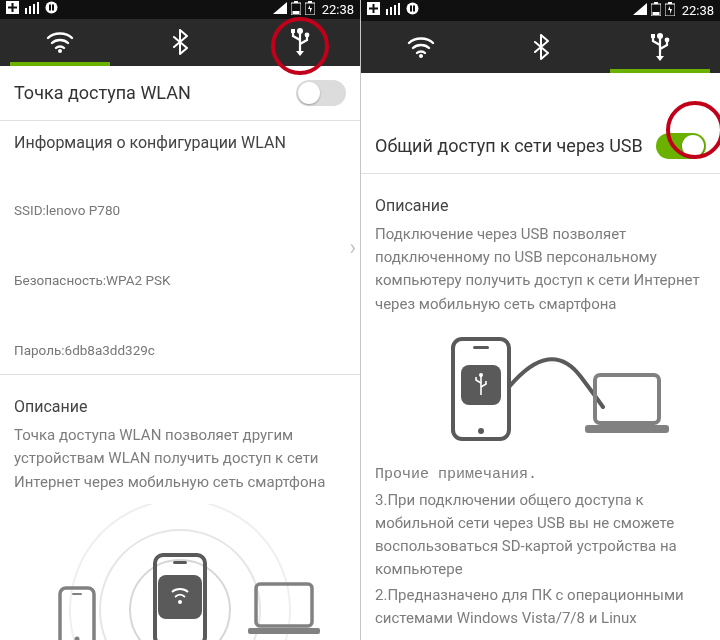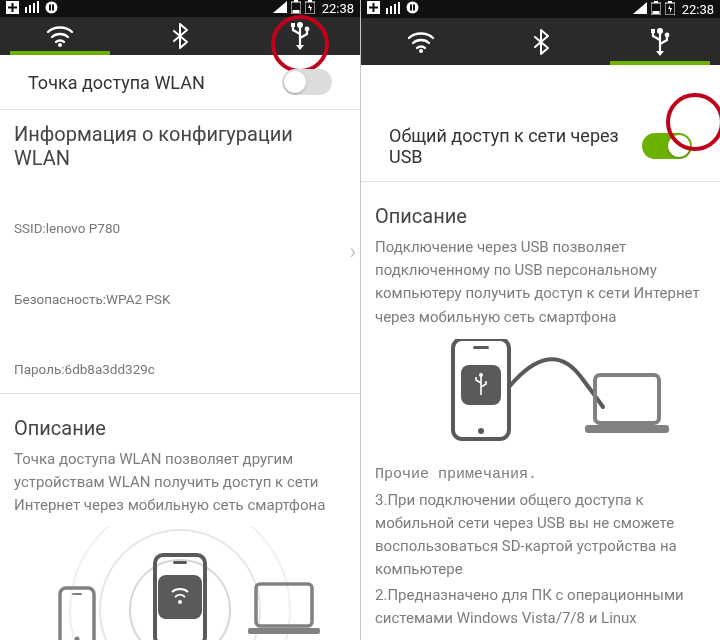--- a/index.html
+++ b/index.html
@@ -52,29 +52,29 @@
     border-radius: 50%;
     pointer-events: none;
   }
   .section {
     background: #fff;
   }
   .rowbar {
     display: flex;
     align-items: center;
     justify-content: space-between;
-    padding: 14px 28px;
+    padding: 14px 14px;
     font-size: 18px;
     color: #333;
     position: relative;
   }
   .rowbar .title { flex: 1; }
   .divider { height: 1px; background: #e0e0e0; }
   .subhead {
-    font-size: 20px;
+    font-size: 16px;
     color: #444;
     margin: 14px 14px 8px;
   }
   .subitem {
     font-size: 13.5px;
     color: #777;
     line-height: 1.5;
     padding: 0 14px;
   }
   .subitem.tight { padding: 0 14px 2px; margin-top: 48px; }

